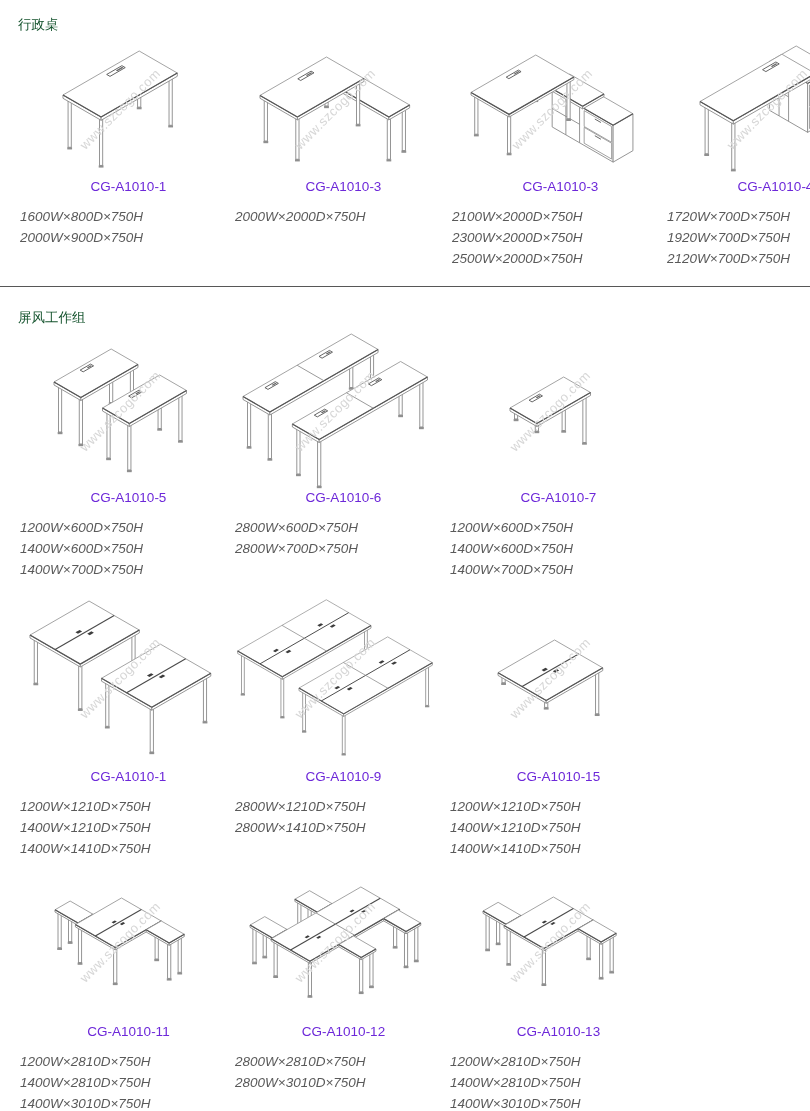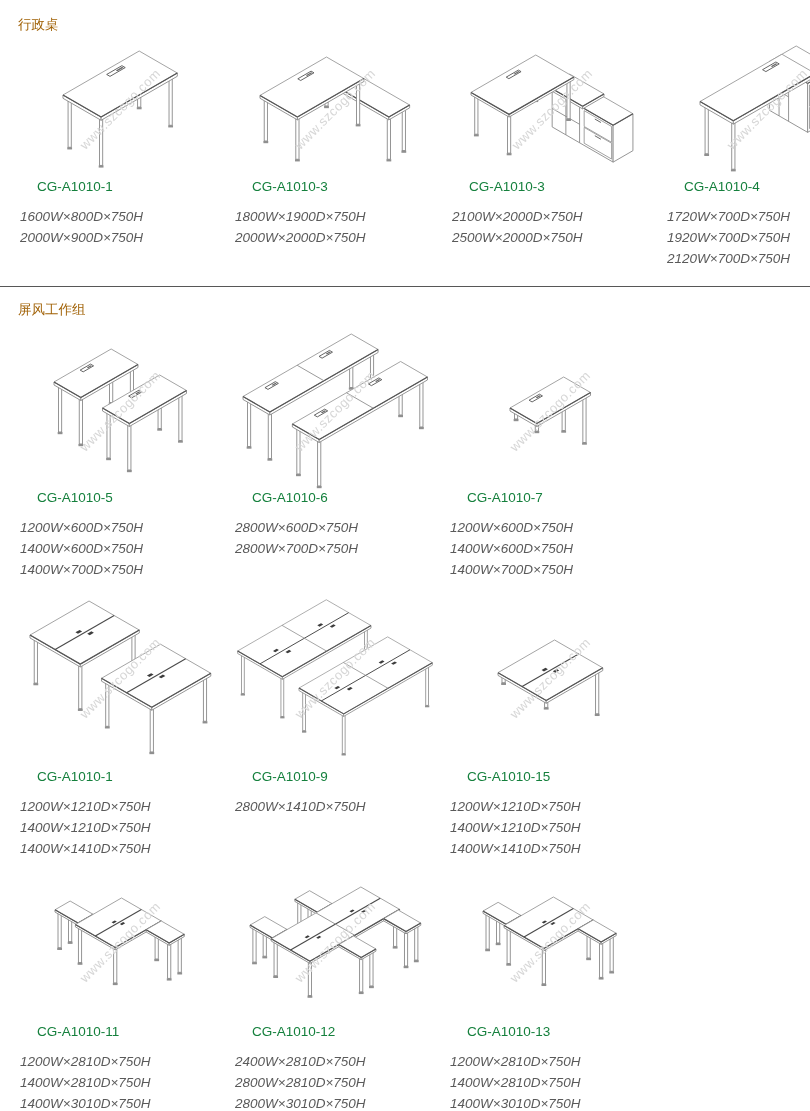--- a/index.html
+++ b/index.html
@@ -1,28 +1,28 @@
 <!DOCTYPE html>
 <html><head>
 <meta charset="utf-8">
 <style>
   html,body{margin:0;padding:0;background:#fff;}
   body{width:810px;height:1111px;position:relative;overflow:hidden;
        font-family:"Liberation Sans","DejaVu Sans",sans-serif;}
   #page{position:absolute;inset:0;background:#fff;}
-  .sect-h{position:absolute;left:18px;font-size:13.5px;color:#a16207;}
+  .sect-h{position:absolute;left:18px;font-size:13.5px;color:#14532d;}
   .divider{position:absolute;left:0;top:286px;width:810px;height:1px;background:#575757;}
   .cell{position:absolute;width:200px;}
   .r1{top:45px}.r2{top:338px}.r3{top:593px}.r4{top:866px}
   .c1{left:20px}.c2{left:235px}.c3{left:452px}.c4{left:667px}.c3b{left:450px}
   .illo{position:relative;display:flex;align-items:center;justify-content:center;overflow:visible;}
   .r1 .illo{height:128px}.r2 .illo{height:146px}.r3 .illo{height:170px}.r4 .illo{height:152px}
   .wm{position:absolute;left:50%;top:50%;transform:translate(-50%,-50%) rotate(-45deg);
       color:#d7d7d7;font-size:13px;letter-spacing:.5px;white-space:nowrap;pointer-events:none;}
-  .code{margin:6px 0 0 17px;font-size:13.5px;color:#15803d;}
+  .code{margin:6px 0 0 17px;font-size:13.5px;color:#6d28d9;text-align:center;}
   .dims{margin-top:12px;font-size:13.5px;color:#5a5a5a;line-height:21px;font-style:italic;}
   svg{display:block;}
 </style>
 </head>
 <body>
 
 <div id="page">
 
   <div class="sect-h" style="top:16px">行政桌</div>
 
@@ -79,21 +79,20 @@
           <polygon points="0.00,-45.60 66.51,-84.00 103.92,-62.40 37.41,-24.00" fill="#fff" stroke="#9a9a9a" stroke-width="0.9" stroke-linejoin="round"></polygon>
           <line x1="0" y1="-45.6" x2="37.4112" y2="-24" stroke="#555" stroke-width="1.2"></line>
           <line x1="37.4112" y1="-24" x2="103.92" y2="-62.4" stroke="#555" stroke-width="1.2"></line>
           <polygon points="37.79,-62.18 51.09,-69.86 54.00,-68.18 40.70,-60.50" fill="#fff" stroke="#555" stroke-width="0.9" stroke-linejoin="round"></polygon>
           <polygon points="45.81,-65.71 51.21,-68.83 52.46,-68.11 47.05,-64.99" fill="#6a6a6a" stroke="none" stroke-width="0" stroke-linejoin="round"></polygon>
         </svg>
         <span class="wm">www.szcogo.com</span>
       </div>
     <div class="code">CG-A1010-3</div>
     <div class="dims">
-      <div>1800W×1900D×750H</div>
       <div>2000W×2000D×750H</div>
     </div>
   </div>
 
   <div class="cell r1 c3">
     <div class="illo">
         <svg viewBox="-3 -82.19999694824219 167.94200134277344 113.1400146484375" width="167.94200134277344" height="113.1400146484375">
           <polygon points="81.16,-44.22 142.13,-9.02 142.13,27.94 81.16,-7.26" fill="#fff" stroke="#8a8a8a" stroke-width="0.9" stroke-linejoin="round"></polygon>
           <polygon points="142.13,-9.02 161.94,-20.46 161.94,16.50 142.13,27.94" fill="#fff" stroke="#8a8a8a" stroke-width="0.9" stroke-linejoin="round"></polygon>
           <polygon points="81.16,-44.22 100.98,-55.66 161.94,-20.46 142.13,-9.02" fill="#fff" stroke="#9a9a9a" stroke-width="0.9" stroke-linejoin="round"></polygon>
@@ -125,20 +124,21 @@
           <line x1="0" y1="-41.8" x2="38.104" y2="-19.8" stroke="#555" stroke-width="1.2"></line>
           <line x1="38.104" y1="-19.8" x2="102.8808" y2="-57.2" stroke="#555" stroke-width="1.2"></line>
           <polygon points="35.21,-57.07 47.40,-64.11 50.07,-62.57 37.88,-55.53" fill="#fff" stroke="#555" stroke-width="0.9" stroke-linejoin="round"></polygon>
           <polygon points="42.56,-60.30 47.52,-63.16 48.66,-62.50 43.71,-59.64" fill="#6a6a6a" stroke="none" stroke-width="0" stroke-linejoin="round"></polygon>
         </svg>
         <span class="wm">www.szcogo.com</span>
       </div>
     <div class="code">CG-A1010-3</div>
     <div class="dims">
       <div>2100W×2000D×750H</div>
+      <div>2300W×2000D×750H</div>
       <div>2500W×2000D×750H</div>
     </div>
   </div>
 
   <div class="cell r1 c4">
     <div class="illo">
         <svg viewBox="-3 -110.80000305175781 140.32000732421875 131.40000915527344" width="140.32000732421875" height="131.40000915527344">
           <polygon points="69.54,-92.40 107.64,-70.40 107.64,-21.45 69.54,-43.45" fill="#fff" stroke="#8a8a8a" stroke-width="0.9" stroke-linejoin="round"></polygon>
           <polygon points="107.64,-70.40 134.32,-85.80 134.32,-36.85 107.64,-21.45" fill="#fff" stroke="#8a8a8a" stroke-width="0.9" stroke-linejoin="round"></polygon>
           <polygon points="69.54,-92.40 96.21,-107.80 134.32,-85.80 107.64,-70.40" fill="#fff" stroke="#9a9a9a" stroke-width="0.9" stroke-linejoin="round"></polygon>
@@ -168,21 +168,21 @@
     <div class="code">CG-A1010-4</div>
     <div class="dims">
       <div>1720W×700D×750H</div>
       <div>1920W×700D×750H</div>
       <div>2120W×700D×750H</div>
     </div>
   </div>
 
   <div class="divider"></div>
 
-  <div class="sect-h" style="top:301px">屏风工作组</div>
+  <div class="sect-h" style="top:309px">屏风工作组</div>
 
   <div class="cell r2 c1">
     <div class="illo">
         <svg viewBox="-3 -86 138.5 129.20000457763672" width="138.5" height="129.20000457763672">
           <rect x="4.462" y="-47" width="3.2" height="47" fill="#fff" stroke="#8a8a8a" stroke-width="0.9"></rect>
           <rect x="3.6620000000000004" y="0" width="4.8" height="2.2" fill="#8f8f8f"></rect>
           <rect x="55.556" y="-76.5" width="3.2" height="47" fill="#fff" stroke="#8a8a8a" stroke-width="0.9"></rect>
           <rect x="54.756" y="-29.5" width="4.8" height="2.2" fill="#8f8f8f"></rect>
           <rect x="76.34" y="-64.5" width="3.2" height="47" fill="#fff" stroke="#8a8a8a" stroke-width="0.9"></rect>
           <rect x="75.53999999999999" y="-17.5" width="4.8" height="2.2" fill="#8f8f8f"></rect>
@@ -384,20 +384,21 @@
           <line x1="118.88448" y1="-35.04" x2="169.18176" y2="-6" stroke="#8f8f8f" stroke-width="0.9"></line>
           <polygon points="108.75,-6.24 112.91,-8.64 115.40,-7.20 111.24,-4.80" fill="#3d3d3d" stroke="none" stroke-width="0" stroke-linejoin="round"></polygon>
           <polygon points="122.78,-5.04 126.94,-7.44 129.43,-6.00 125.28,-3.60" fill="#3d3d3d" stroke="none" stroke-width="0" stroke-linejoin="round"></polygon>
           <polygon points="158.63,-35.04 162.79,-37.44 165.28,-36.00 161.13,-33.60" fill="#3d3d3d" stroke="none" stroke-width="0" stroke-linejoin="round"></polygon>
           <polygon points="172.67,-33.84 176.82,-36.24 179.32,-34.80 175.16,-32.40" fill="#3d3d3d" stroke="none" stroke-width="0" stroke-linejoin="round"></polygon>
         </svg>
         <span class="wm">www.szcogo.com</span>
       </div>
     <div class="code">CG-A1010-9</div>
     <div class="dims">
+      <div>2800W×1210D×750H</div>
       <div>2800W×1410D×750H</div>
     </div>
   </div>
 
   <div class="cell r3 c3b">
     <div class="illo">
         <svg viewBox="-3 -81.66000366210938 110.7699966430664 82.0300064086914" width="110.7699966430664" height="82.0300064086914">
           <rect x="54.967119999999994" y="-72.68" width="3.2" height="43.24" fill="#fff" stroke="#8a8a8a" stroke-width="0.9"></rect>
           <rect x="54.16712" y="-29.440000000000005" width="4.8" height="2.2" fill="#8f8f8f"></rect>
           <rect x="97.59164" y="-48.07" width="3.2" height="43.24" fill="#fff" stroke="#8a8a8a" stroke-width="0.9"></rect>
@@ -529,21 +530,20 @@
           <polygon points="122.08,-51.62 144.51,-38.66 144.51,-36.45 122.08,-49.39" fill="#fff" stroke="#8a8a8a" stroke-width="0.9" stroke-linejoin="round"></polygon>
           <polygon points="144.51,-38.66 159.25,-47.17 159.25,-44.95 144.51,-36.45" fill="#fff" stroke="#8a8a8a" stroke-width="0.9" stroke-linejoin="round"></polygon>
           <polygon points="122.08,-51.62 136.82,-60.13 159.25,-47.17 144.51,-38.66" fill="#fff" stroke="#9a9a9a" stroke-width="0.9" stroke-linejoin="round"></polygon>
           <line x1="122.08001999999999" y1="-51.615" x2="144.50942" y2="-38.665" stroke="#555" stroke-width="1.2"></line>
           <line x1="144.50942" y1="-38.665" x2="159.24874" y2="-47.175" stroke="#555" stroke-width="1.2"></line>
         </svg>
         <span class="wm">www.szcogo.com</span>
       </div>
     <div class="code">CG-A1010-12</div>
     <div class="dims">
-      <div>2400W×2810D×750H</div>
       <div>2800W×2810D×750H</div>
       <div>2800W×3010D×750H</div>
     </div>
   </div>
 
   <div class="cell r4 c3b">
     <div class="illo">
         <svg viewBox="-14.1899995803833 -63.79999923706055 139.27999877929688 95.0300064086914" width="139.27999877929688" height="95.0300064086914">
           <rect x="-8.1816" y="-44.46" width="3.2" height="35.72" fill="#fff" stroke="#8a8a8a" stroke-width="0.9"></rect>
           <rect x="-8.9816" y="-8.740000000000002" width="4.8" height="2.2" fill="#8f8f8f"></rect>

